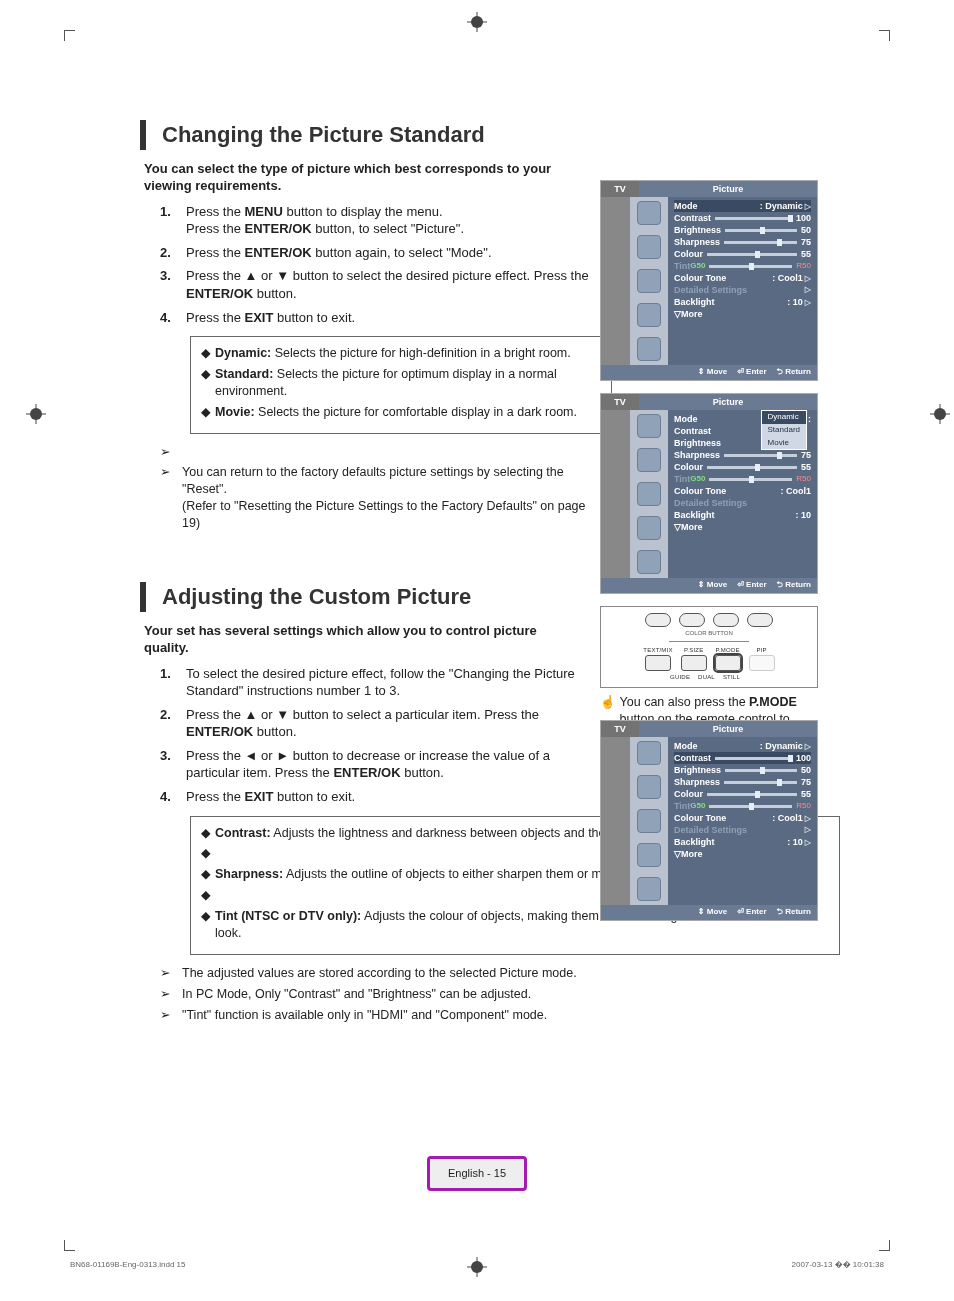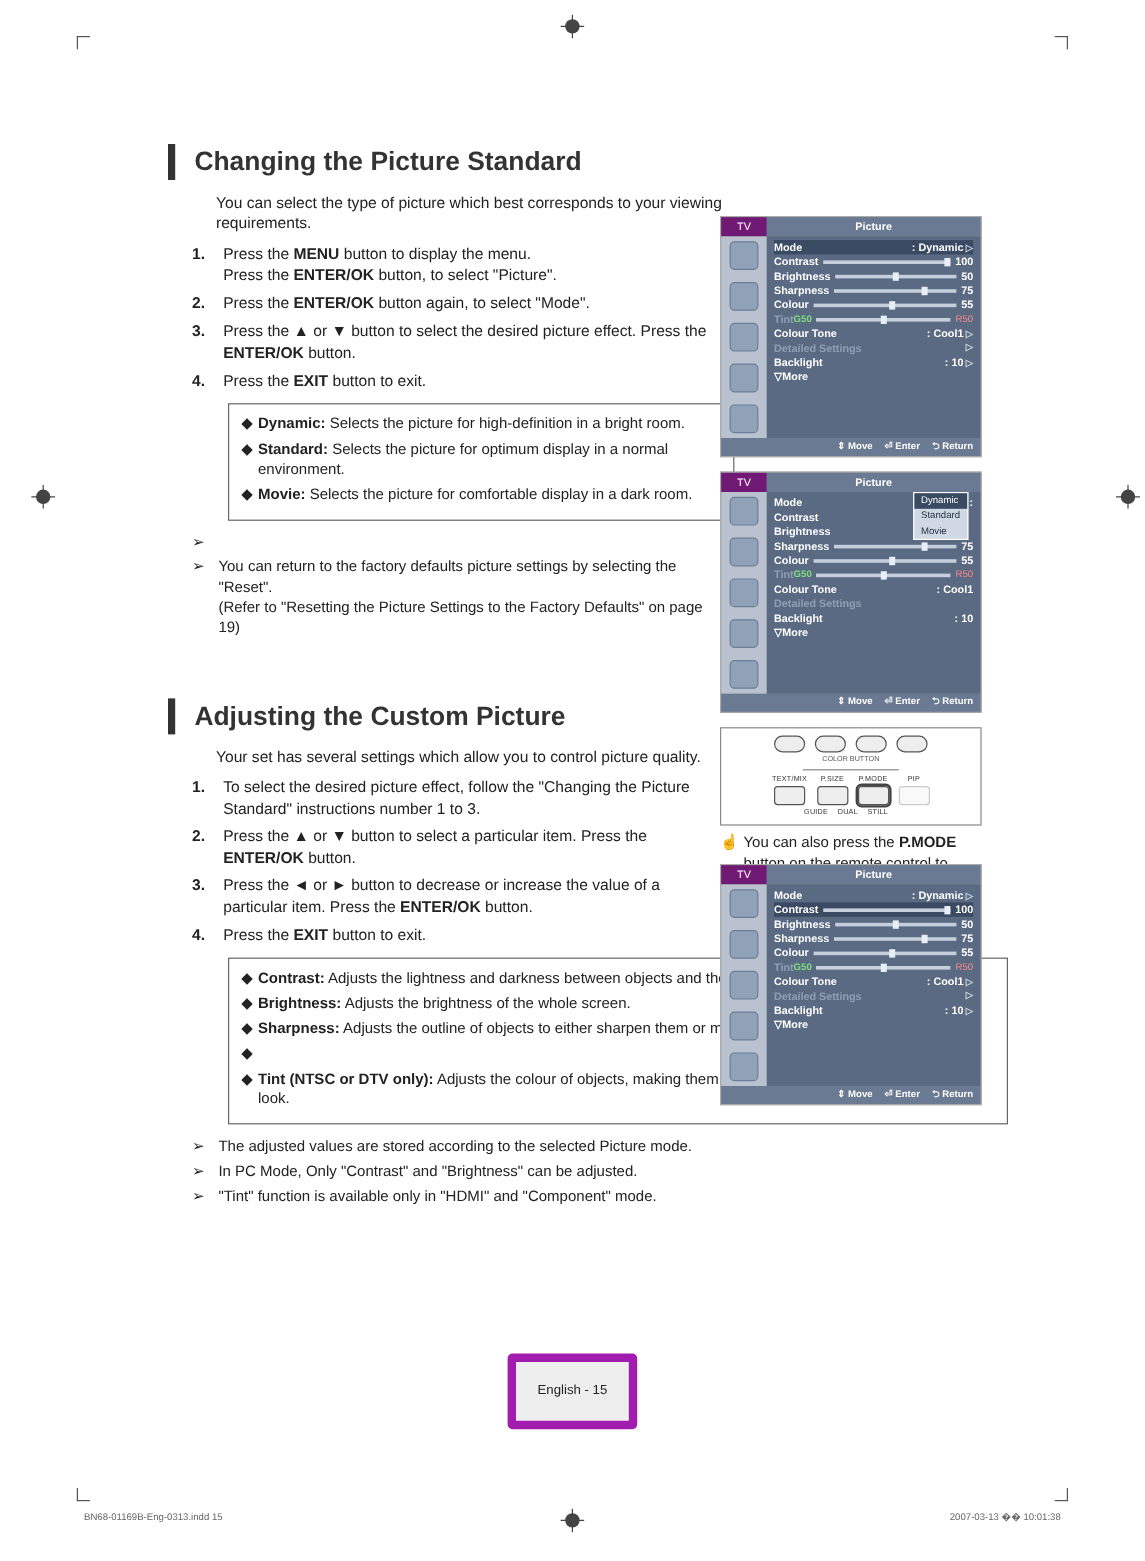--- a/index.html
+++ b/index.html
@@ -32,22 +32,22 @@
     left: 120px; top: 120px;
     width: 720px;
   }
   h1.section-title {
     font-size: 22px; font-weight: bold; color:#333;
     margin: 0 0 10px 20px;
     padding-left: 16px;
     border-left: 6px solid #333;
   }
   .intro {
-    font-weight: normal;
-    margin: 0 0 8px 60px;
+    font-weight: bold;
+    margin: 0 0 8px 24px;
     max-width: 430px;
   }
   ol.steps {
     margin: 0 0 8px 40px;
     padding: 0;
     max-width: 430px;
   }
   ol.steps li {
     list-style: none;
     display: flex;
@@ -90,30 +90,30 @@
   }
   .osd {
     border:1px solid #aaa;
     background:#888;
     color:#fff;
     font-size:9px;
     margin-bottom:12px;
   }
   .osd .hdr { display:flex; }
   .osd .hdr .cat {
-    background:#701a75;
+    background:#737373;
     width:38px; text-align:center;
-    font-weight:normal; padding:2px 0;
+    font-weight:bold; padding:2px 0;
   }
   .osd .hdr .title {
     flex:1; text-align:center;
     background:#6a7a92;
     font-weight:bold; padding:2px 0;
   }
-  .osd .body { display:flex; }
+  .osd .body { display:flex;padding-left:29px; }
   .osd .iconcol {
     width:38px;
     background:#b9c2ce;
     display:flex; flex-direction:column;
     align-items:center;
     padding:4px 0;
     gap:10px;
   }
   .osd .iconcol .ic {
     width:22px; height:22px; border-radius:4px;
@@ -189,23 +189,23 @@
 
   .pagefoot {
     position:absolute;
     left:0; bottom:110px;
     width:954px;
     text-align:center;
     font-size:11px;
   }
   .pagefoot .chip {
     display:inline-block;
-    border:7px solid #a21caf;
+    border:3px solid #a21caf;
     border-radius:4px;
-    padding:17px 18px;
+    padding:7px 18px;
     background:#eee;
   }
   .printfoot {
     position:absolute;
     left:70px; right:70px; bottom:30px;
     display:flex; justify-content:space-between;
     font-size:8px; color:#666;margin-top:16px;
   }
 </style>
 </head>
@@ -318,21 +318,20 @@
         </li>
     </ol>
 
     <div class="wide-defs">
       <div class="def">
           <span class="dot">◆</span>
           <span><span class="lbl">Contrast:</span><span> Adjusts the lightness and darkness between objects and the background.</span></span>
         </div>
       <div class="def">
           <span class="dot">◆</span>
-          <span><span class="lbl">Brightness:</span><span> Adjusts the brightness of the whole screen.</span></span>
         </div>
       <div class="def">
           <span class="dot">◆</span>
           <span><span class="lbl">Sharpness:</span><span> Adjusts the outline of objects to either sharpen them or make them more dull.</span></span>
         </div>
       <div class="def">
           <span class="dot">◆</span>
         </div>
       <div class="def">
           <span class="dot">◆</span>

